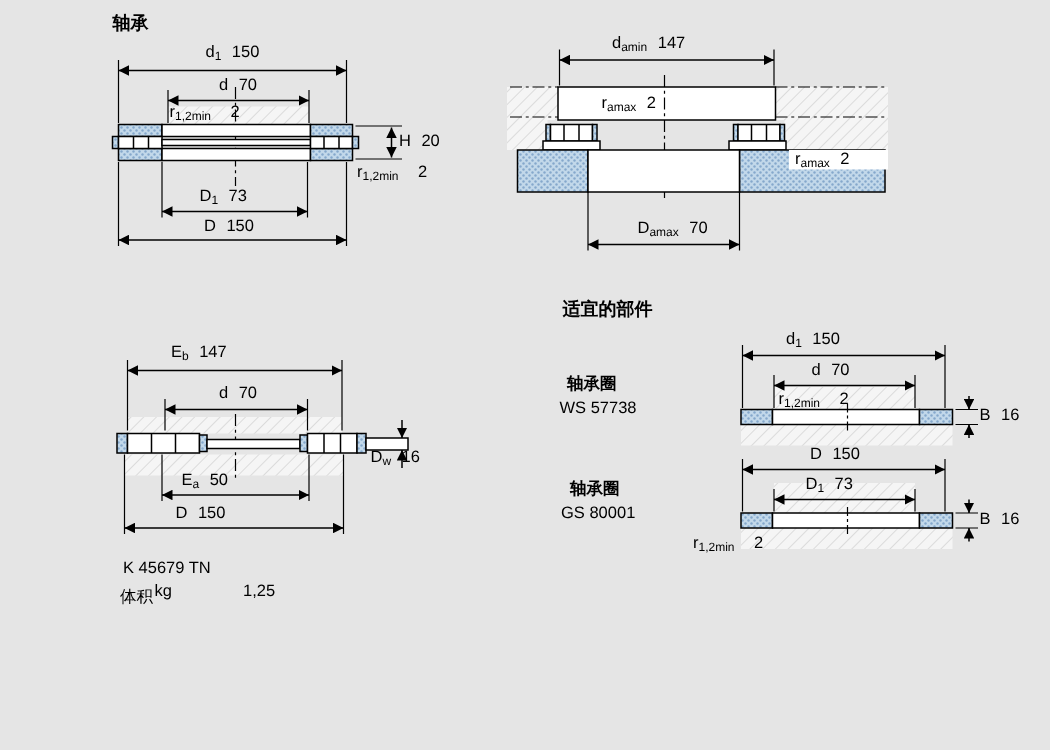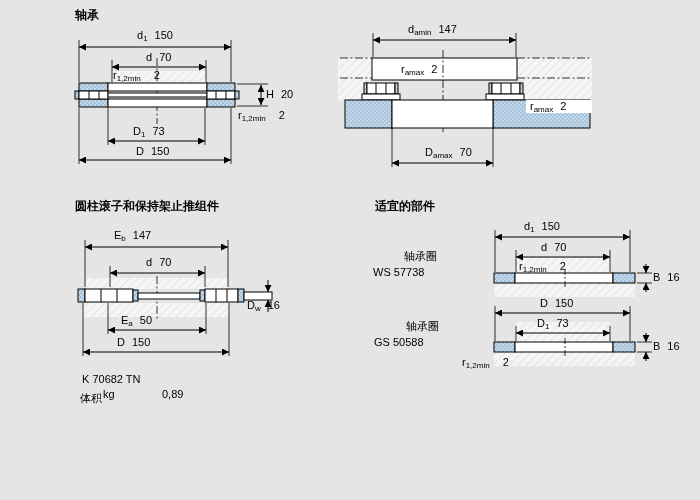--- a/index.html
+++ b/index.html
@@ -1,21 +1,21 @@
 <!DOCTYPE html>
 <html><head>
 <meta charset="utf-8">
 <style>
   html,body{margin:0;padding:0;background:#fff;}
   .stage{position:relative;width:700px;height:500px;background:#e5e5e5;overflow:hidden;
          font-family:"Liberation Sans","DejaVu Sans",sans-serif;color:#000;}
   svg{position:absolute;left:0;top:0;}
   .lbl{position:absolute;font-size:11px;line-height:12px;white-space:nowrap;}
   .title{font-weight:bold;font-size:12px;}
-  .bold{font-weight:normal;margin-left:26px;}
+  .bold{font-weight:bold;}
   .dim .val{margin-left:7px;}
   .gap-lg .val{margin-left:13px;}
   .sub{font-size:8px;vertical-align:-2px;line-height:0;letter-spacing:0;}
   .whitebg{background:#fff;padding:0 2px;}
 </style>
 </head>
 <body>
 
 <div class="stage">
 
@@ -155,40 +155,39 @@
   <div class="lbl dim" style="left:266px;top:88px"><span>H</span><sub class="sub"></sub><span class="val">20</span></div>
   <div class="lbl dim gap-lg" style="left:238px;top:109px"><span>r</span><sub class="sub">1,2min</sub><span class="val">2</span></div>
   <div class="lbl dim" style="left:133px;top:125px"><span>D</span><sub class="sub">1</sub><span class="val">73</span></div>
   <div class="lbl dim" style="left:136px;top:145px"><span>D</span><sub class="sub"></sub><span class="val">150</span></div>
 
   <div class="lbl dim" style="left:408px;top:23px"><span>d</span><sub class="sub">amin</sub><span class="val">147</span></div>
   <div class="lbl dim" style="left:401px;top:63px"><span>r</span><sub class="sub">amax</sub><span class="val">2</span></div>
   <div class="lbl dim whitebg" style="left:528px;top:100px"><span>r</span><sub class="sub">amax</sub><span class="val">2</span></div>
   <div class="lbl dim" style="left:425px;top:146px"><span>D</span><sub class="sub">amax</sub><span class="val">70</span></div>
 
-  <div class="lbl title" style="left:75px;top:200px">圆柱滚子和保持架止推组件</div>
   <div class="lbl dim" style="left:114px;top:229px"><span>E</span><sub class="sub">b</sub><span class="val">147</span></div>
   <div class="lbl dim" style="left:146px;top:256px"><span>d</span><sub class="sub"></sub><span class="val">70</span></div>
   <div class="lbl dim" style="left:247px;top:299px"><span>D</span><sub class="sub">w</sub><span class="val">16</span></div>
   <div class="lbl dim" style="left:121px;top:314px"><span>E</span><sub class="sub">a</sub><span class="val">50</span></div>
   <div class="lbl dim" style="left:117px;top:336px"><span>D</span><sub class="sub"></sub><span class="val">150</span></div>
 
   <div class="lbl title" style="left:375px;top:200px">适宜的部件</div>
   <div class="lbl bold" style="left:378px;top:250px">轴承圈</div>
   <div class="lbl" style="left:373px;top:266px">WS 57738</div>
   <div class="lbl dim" style="left:524px;top:220px"><span>d</span><sub class="sub">1</sub><span class="val">150</span></div>
   <div class="lbl dim" style="left:541px;top:241px"><span>d</span><sub class="sub"></sub><span class="val">70</span></div>
   <div class="lbl dim gap-lg" style="left:519px;top:260px"><span>r</span><sub class="sub">1,2min</sub><span class="val">2</span></div>
   <div class="lbl dim" style="left:653px;top:271px"><span>B</span><sub class="sub"></sub><span class="val">16</span></div>
 
   <div class="lbl bold" style="left:380px;top:320px">轴承圈</div>
-  <div class="lbl" style="left:374px;top:336px">GS 50588</div>
+  <div class="lbl" style="left:374px;top:336px">GS 80001</div>
   <div class="lbl dim" style="left:540px;top:297px"><span>D</span><sub class="sub"></sub><span class="val">150</span></div>
   <div class="lbl dim" style="left:537px;top:317px"><span>D</span><sub class="sub">1</sub><span class="val">73</span></div>
   <div class="lbl dim" style="left:653px;top:340px"><span>B</span><sub class="sub"></sub><span class="val">16</span></div>
   <div class="lbl dim gap-lg" style="left:462px;top:356px"><span>r</span><sub class="sub">1,2min</sub><span class="val">2</span></div>
 
-  <div class="lbl" style="left:82px;top:373px">K 70682 TN</div>
+  <div class="lbl" style="left:82px;top:373px">K 45679 TN</div>
   <div class="lbl" style="left:80px;top:392px">体积</div>
   <div class="lbl" style="left:103px;top:388px">kg</div>
-  <div class="lbl" style="left:162px;top:388px">0,89</div>
+  <div class="lbl" style="left:162px;top:388px">1,25</div>
 
 </div>
 
 </body></html>

